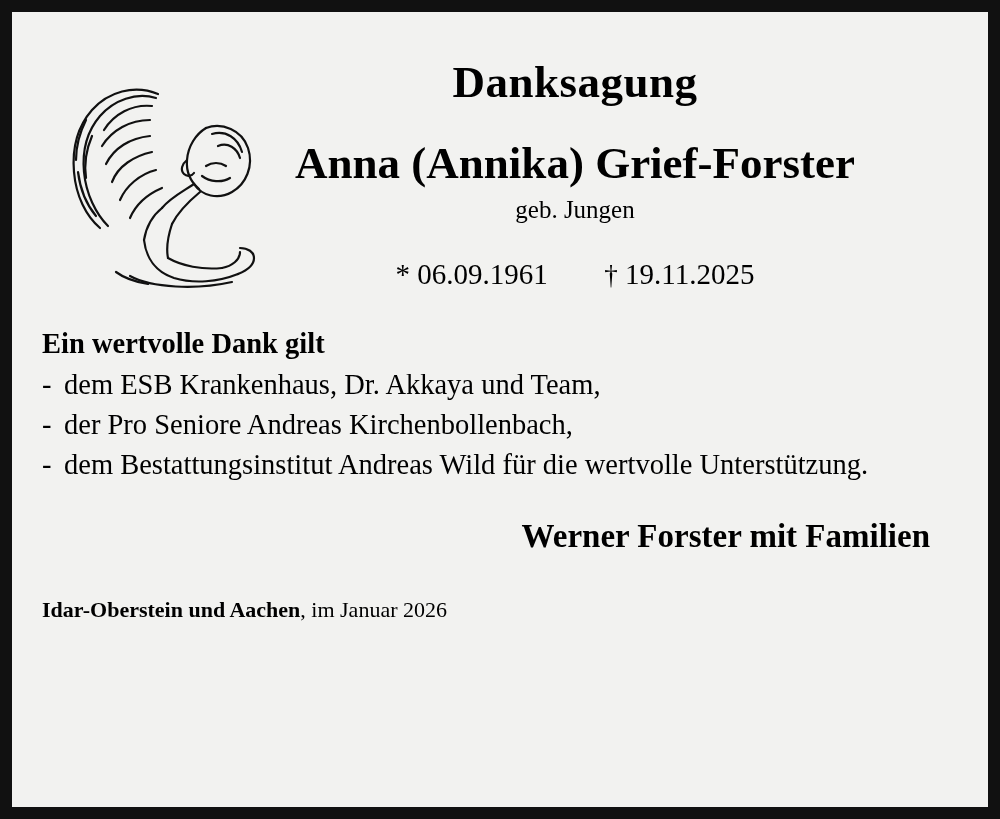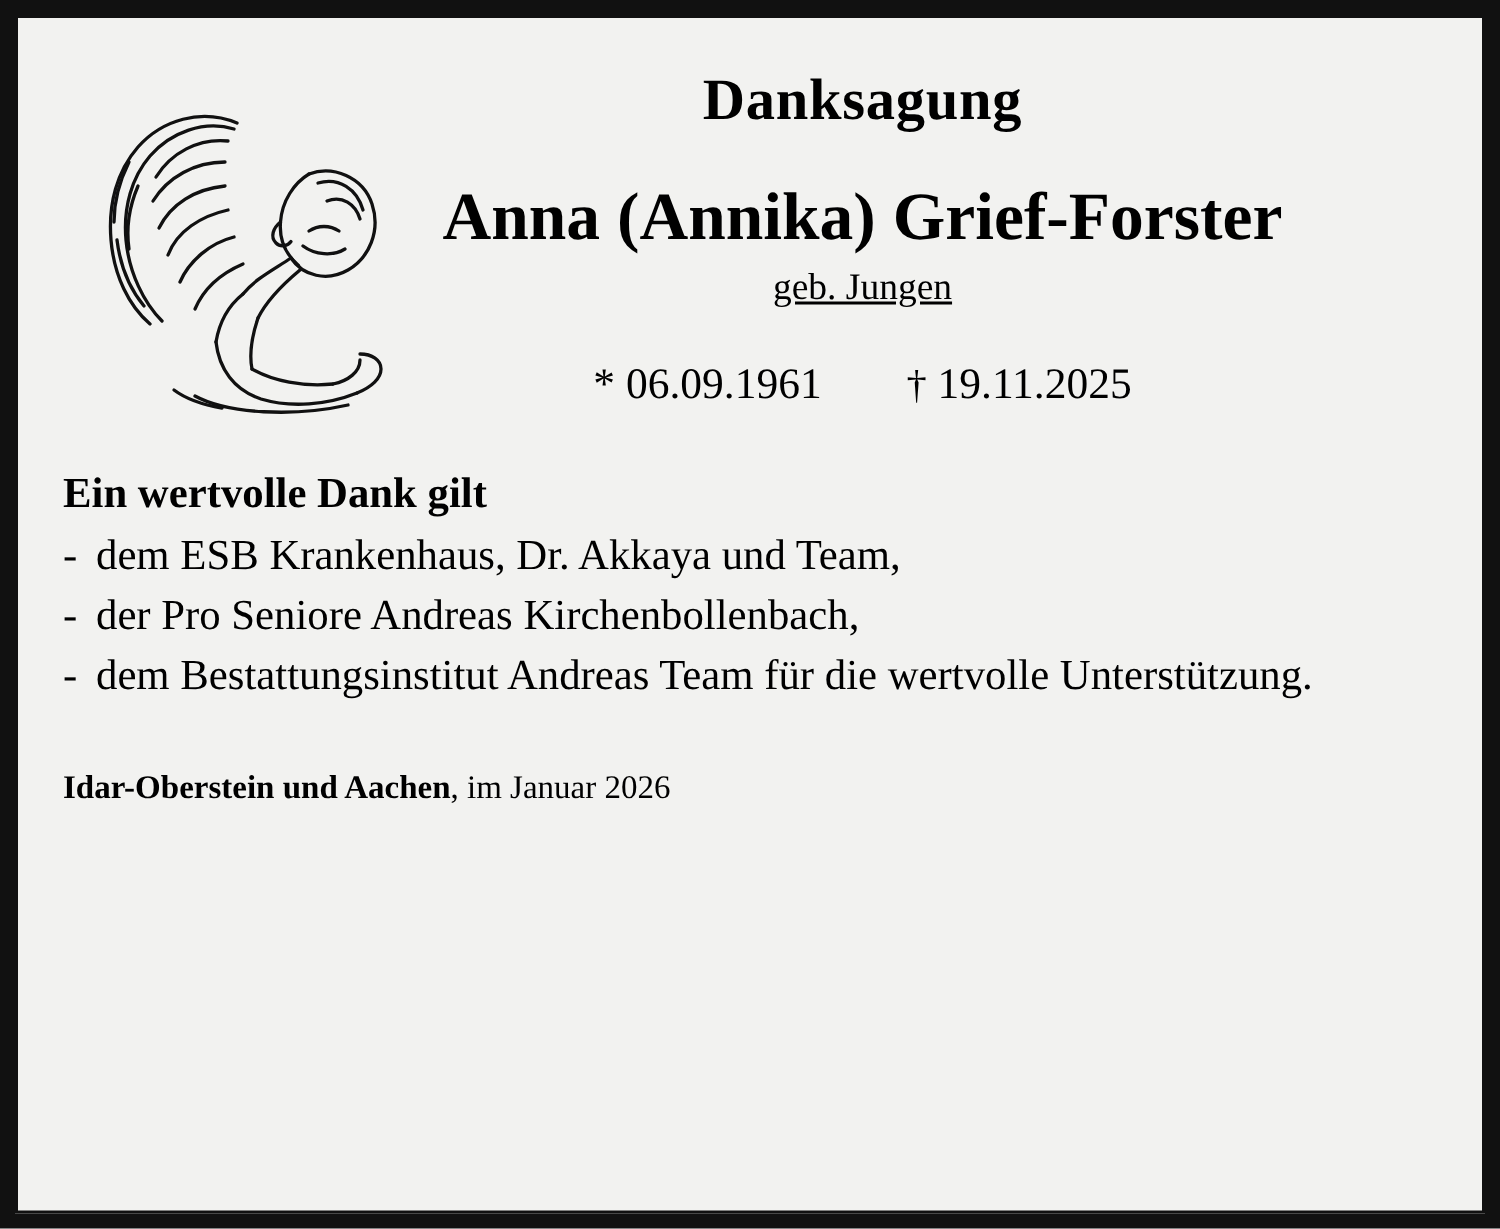--- a/index.html
+++ b/index.html
@@ -42,38 +42,37 @@
     top: 18px;
     width: 210px;
     height: 215px;
   }
   .angel svg { display: block; }
   .header-text {
     text-align: center;
     padding-left: 150px;
   }
   .danksagung {
-    font-size: 39px;
+    font-size: 45px;
     font-weight: bold;
     letter-spacing: 0.5px;
     line-height: 1.1;
-    margin-top: 12px;
+    margin-top: 24px;
   }
   .deceased-name {
     font-size: 45px;
     font-weight: bold;
     line-height: 1.15;
     margin-top: 30px;
     white-space: nowrap;
   }
   .maiden-name {
     font-size: 25px;
     line-height: 1.2;
     margin-top: 6px;
-    text-decoration: underline;
   }
   .dates {
     font-size: 29px;
     line-height: 1.2;
     margin-top: 32px;
   }
   .dates .gap { display: inline-block; width: 42px; }
   .dagger { font-size: 27px; }
 
   
@@ -192,23 +191,24 @@
       <li>
         <span class="dash">-</span>
         <span class="li-text">dem ESB Krankenhaus, Dr. Akkaya und Team,</span>
       </li>
       <li>
         <span class="dash">-</span>
         <span class="li-text">der Pro Seniore Andreas Kirchenbollenbach,</span>
       </li>
       <li>
         <span class="dash">-</span>
-        <span class="li-text">dem Bestattungsinstitut Andreas Team für die wertvolle Unterstützung.</span>
+        <span class="li-text">dem Bestattungsinstitut Andreas Wild für die wertvolle Unterstützung.</span>
       </li>
     </ul>
 
+    <div class="signature">Werner Forster mit Familien</div>
 
     <div class="place-line">
       <span class="bold">Idar-Oberstein und Aachen</span><span>, im Januar 2026</span>
     </div>
 
   </div>
 </div>
 
 </body></html>

